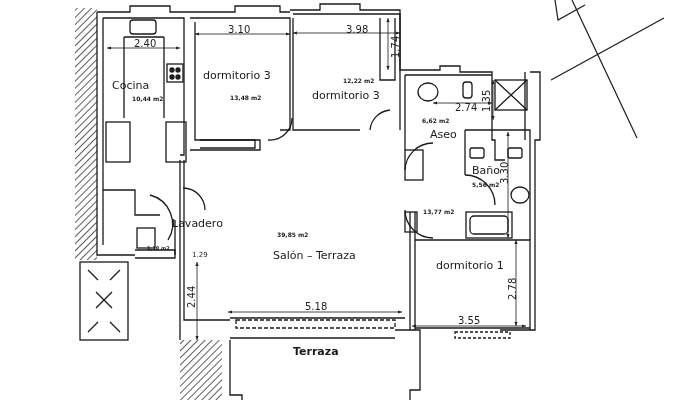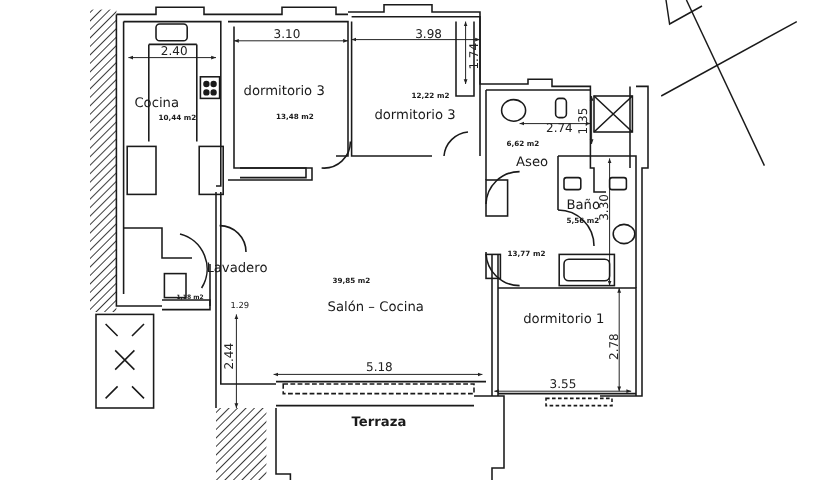--- a/index.html
+++ b/index.html
@@ -167,21 +167,21 @@
 
 <div class="lbl room" style="left:472px;top:165px;">Baño</div>
 <div class="lbl area" style="left:472px;top:182px;">5,56 m2</div>
 
 <div class="lbl area" style="left:423px;top:209px;">13,77 m2</div>
 
 <div class="lbl room" style="left:172px;top:197px;margin-top:21px;">Lavadero</div>
 <div class="lbl area" style="left:147px;top:246px;font-size:5px;">1,18 m2</div>
 
 <div class="lbl area" style="left:277px;top:232px;">39,85 m2</div>
-<div class="lbl room" style="left:273px;top:250px;">Salón  –  Cocina</div>
+<div class="lbl room" style="left:273px;top:250px;">Salón  –  Terraza</div>
 
 <div class="lbl room" style="left:436px;top:260px;">dormitorio  1</div>
 
 <div class="lbl room" style="left:293px;top:346px;font-weight:bold;">Terraza</div>
 
 <div class="lbl dim" style="left:134px;top:39px;">2.40</div>
 <div class="lbl dim" style="left:228px;top:25px;">3.10</div>
 <div class="lbl dim" style="left:346px;top:25px;">3.98</div>
 <div class="lbl dimv" style="left:391px;top:58px;">1.74</div>
 <div class="lbl dim" style="left:455px;top:103px;">2.74</div>

